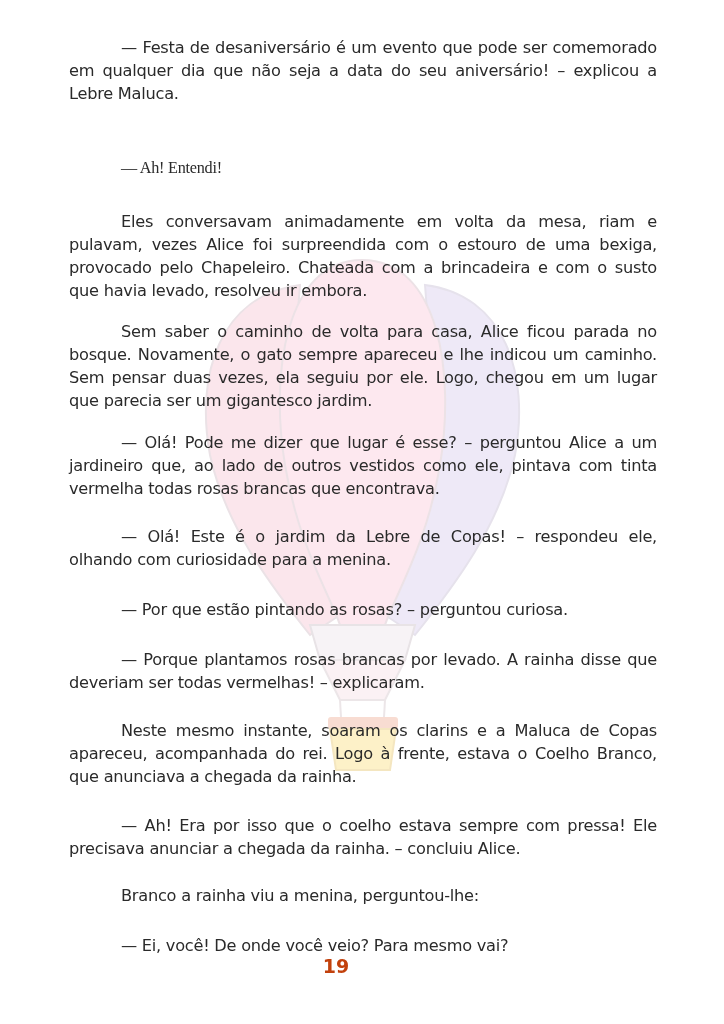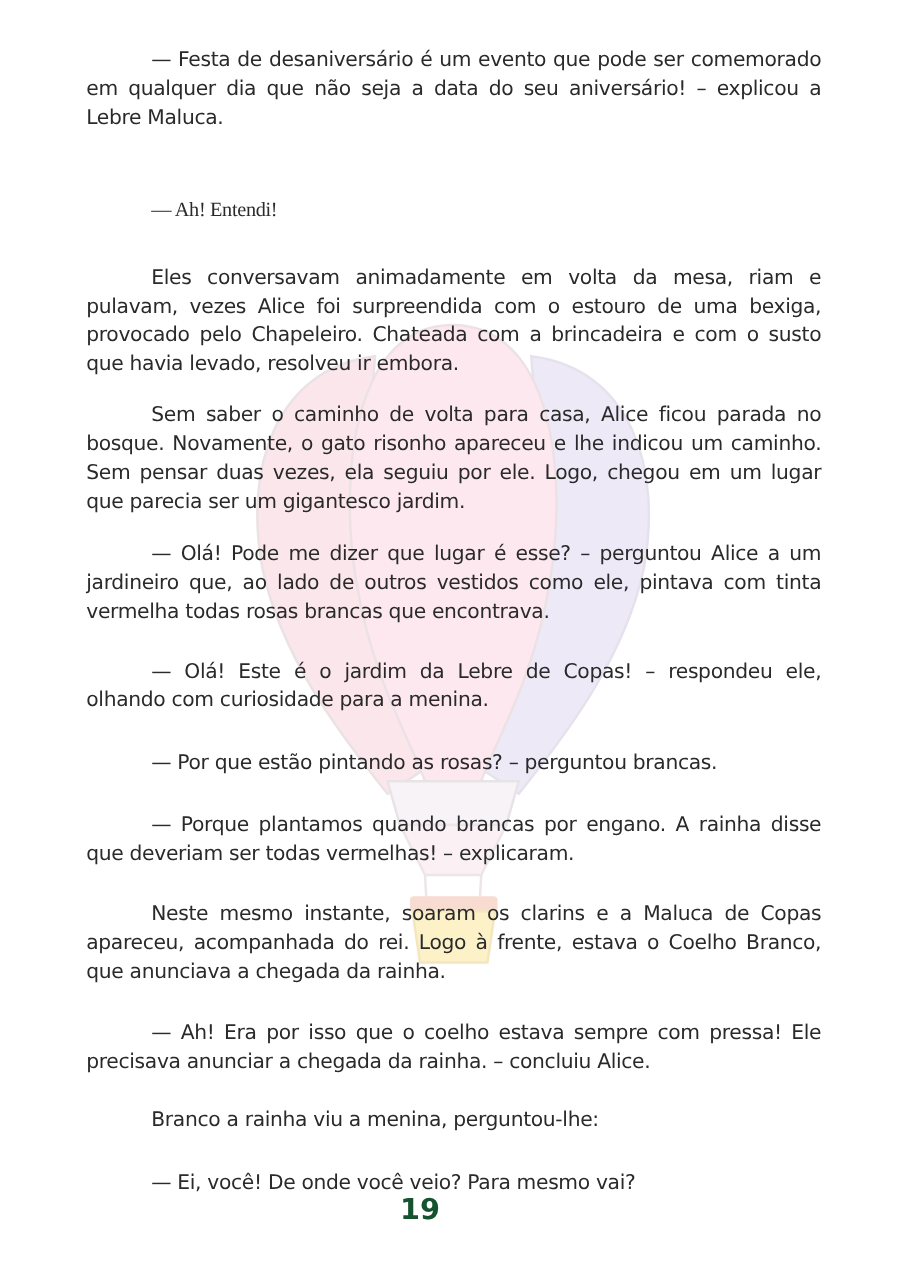--- a/index.html
+++ b/index.html
@@ -17,21 +17,21 @@
       position: absolute; left: 69px; top: 0; width: 588px; z-index: 1;
       font-size: 16.2px; line-height: 23px; letter-spacing: -0.25px;
     }
     .para {
       position: absolute; left: 0; width: 588px; margin: 0;
       text-align: justify; text-align-last: left;
       text-indent: 52px; hyphens: none;
     }
     .page-number {
       position: absolute; left: 0; width: 672px; top: 955px; text-align: center;
-      font-weight: bold; font-size: 23px; color: #14532d; z-index: 1;
+      font-weight: bold; font-size: 19px; color: #c2410c; z-index: 1;
     }
   </style>
 </head>
 <body>
 
 <svg class="watermark" viewBox="0 0 345 530" xmlns="http://www.w3.org/2000/svg">
 
   <path d="M110 30 C 30 40, 5 120, 20 200 C 35 270, 80 330, 120 380 L 150 360 C 120 300, 95 200, 110 30 Z" fill="#fbe6ec" stroke="#ebe2e6" stroke-width="2"></path>
 
   <path d="M235 30 C 315 40, 340 120, 325 200 C 310 270, 265 330, 225 380 L 195 360 C 225 300, 250 200, 235 30 Z" fill="#eee9f7" stroke="#e6e2ec" stroke-width="2"></path>
@@ -46,24 +46,24 @@
   <line x1="195" y1="445" x2="193" y2="480" stroke="#ece6e8" stroke-width="2"></line>
 
   <rect x="138" y="462" width="70" height="12" rx="3" fill="#f8dcd2"></rect>
   <path d="M140 474 L 206 474 L 200 515 L 146 515 Z" fill="#fdf1c8" stroke="#f4e6c0" stroke-width="2"></path>
 </svg>
 
 <div class="page">
   <p class="para" style="top:36px;">— Festa de desaniversário é um evento que pode ser comemorado em qualquer dia que não seja a data do seu aniversário! – explicou a Lebre Maluca.</p>
   <p class="para" style="top:157px;font-family:Liberation Serif, serif;">— Ah! Entendi!</p>
   <p class="para" style="top:210px;">Eles conversavam animadamente em volta da mesa, riam e pulavam, vezes Alice foi surpreendida com o estouro de uma bexiga, provocado pelo Chapeleiro. Chateada com a brincadeira e com o susto que havia levado, resolveu ir embora.</p>
-  <p class="para" style="top:320px;">Sem saber o caminho de volta para casa, Alice ficou parada no bosque. Novamente, o gato risonho apareceu e lhe indicou um caminho. Sem pensar duas vezes, ela seguiu por ele. Logo, chegou em um lugar que parecia ser um gigantesco jardim.</p>
+  <p class="para" style="top:320px;">Sem saber o caminho de volta para casa, Alice ficou parada no bosque. Novamente, o gato sempre apareceu e lhe indicou um caminho. Sem pensar duas vezes, ela seguiu por ele. Logo, chegou em um lugar que parecia ser um gigantesco jardim.</p>
   <p class="para" style="top:431px;">— Olá! Pode me dizer que lugar é esse? – perguntou Alice a um jardineiro que, ao lado de outros vestidos como ele, pintava com tinta vermelha todas rosas brancas que encontrava.</p>
   <p class="para" style="top:525px;">— Olá! Este é o jardim da Lebre de Copas! – respondeu ele, olhando com curiosidade para a menina.</p>
-  <p class="para" style="top:598px;">— Por que estão pintando as rosas? – perguntou brancas.</p>
-  <p class="para" style="top:648px;">— Porque plantamos quando brancas por engano. A rainha disse que deveriam ser todas vermelhas! – explicaram.</p>
+  <p class="para" style="top:598px;">— Por que estão pintando as rosas? – perguntou curiosa.</p>
+  <p class="para" style="top:648px;">— Porque plantamos rosas brancas por levado. A rainha disse que deveriam ser todas vermelhas! – explicaram.</p>
   <p class="para" style="top:719px;">Neste mesmo instante, soaram os clarins e a Maluca de Copas apareceu, acompanhada do rei. Logo à frente, estava o Coelho Branco, que anunciava a chegada da rainha.</p>
   <p class="para" style="top:814px;">— Ah! Era por isso que o coelho estava sempre com pressa! Ele precisava anunciar a chegada da rainha. – concluiu Alice.</p>
   <p class="para" style="top:884px;">Branco a rainha viu a menina, perguntou-lhe:</p>
   <p class="para" style="top:934px;">— Ei, você! De onde você veio? Para mesmo vai?</p>
 </div>
 
 <div class="page-number">19</div>
 
 </body></html>

